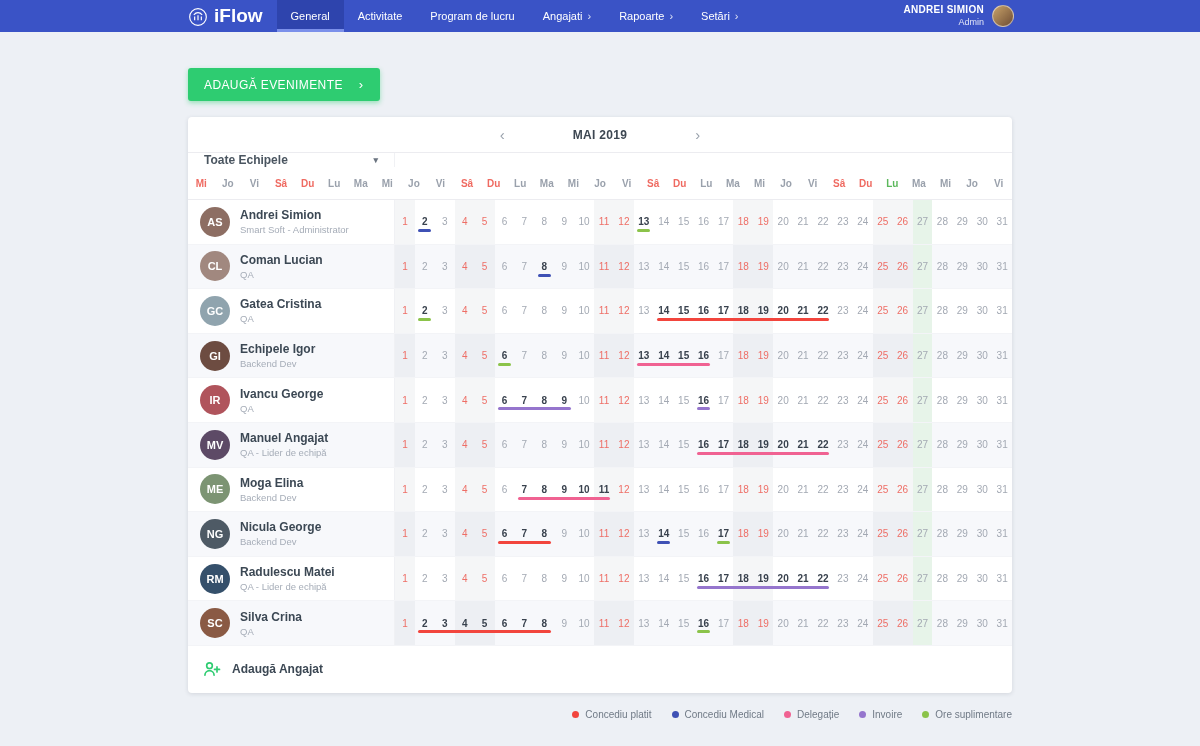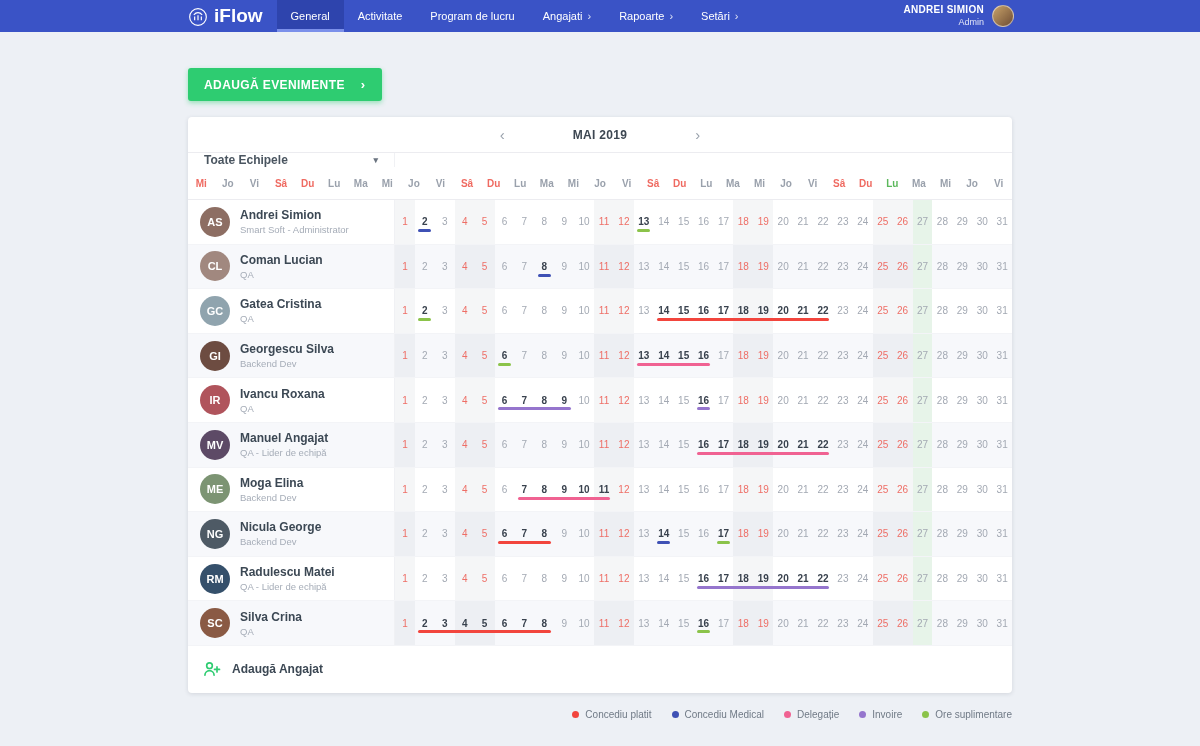--- a/index.html
+++ b/index.html
@@ -19,21 +19,21 @@
   .user { margin-left:auto; margin-right:186px; display:flex; align-items:center; gap:8px; cursor:pointer; }
   .user-text { text-align:right; line-height:1.25; }
   .user-name { font-size:10px; font-weight:bold; letter-spacing:.3px; }
   .user-role { font-size:9px; opacity:.85; }
   .user-avatar { width:22px; height:22px; border-radius:50%; background:linear-gradient(135deg,#c9a36a,#6d4c33); border:1px solid rgba(255,255,255,.5); }
   
   main { padding:36px 188px 0 188px; }
   .add-events {
     display:inline-flex; align-items:center; gap:16px;
     background:#2ecc71; color:#fff; border:none; border-radius:3px;
-    padding:9px 16px; font-size:12px; font-weight:bold; letter-spacing:.4px;
+    padding:9px 16px; font-size:12px; font-weight:normal; letter-spacing:.4px;
     cursor:pointer; font-family:inherit;
     box-shadow:0 2px 5px rgba(46,204,113,.45);
     margin-bottom:16px;
   }
   .add-events .chev { font-size:13px; }
   .card { background:#fff; border-radius:4px; box-shadow:0 1px 4px rgba(50,60,80,.14); }
   .month-bar { height:36px; display:flex; align-items:center; justify-content:center; gap:62px; border-bottom:1px solid #ececf0; }
   .month-nav-btn { background:none; border:none; color:#98a0ab; font-size:15px; cursor:pointer; line-height:1; padding:2px 6px; font-family:inherit; }
   .month-title { font-size:12px; font-weight:bold; color:#3d4752; letter-spacing:.3px; }
   
@@ -354,21 +354,21 @@
             <div class="day-cell">30</div>
             <div class="day-cell">31</div>
             <div class="evbar" style="background: rgb(139, 195, 74); left: 3.80645%; width: 2.06452%;"></div>
             <div class="evbar" style="background: rgb(242, 69, 61); left: 42.5161%; width: 27.871%;"></div>
           </div>
         </div>
         <div class="row emp-row">
           <div class="left-col">
             <div class="avatar" style="background: rgb(109, 76, 65);">GI</div>
             <div>
-              <div class="emp-name">Georgescu Silva</div>
+              <div class="emp-name">Echipele Igor</div>
               <div class="emp-role">Backend Dev</div>
             </div>
           </div>
           <div class="days">
             <div class="day-cell offday">1</div>
             <div class="day-cell">2</div>
             <div class="day-cell">3</div>
             <div class="day-cell offday">4</div>
             <div class="day-cell offday">5</div>
             <div class="day-cell bold">6</div>
@@ -398,21 +398,21 @@
             <div class="day-cell">30</div>
             <div class="day-cell">31</div>
             <div class="evbar" style="background: rgb(139, 195, 74); left: 16.7097%; width: 2.06452%;"></div>
             <div class="evbar" style="background: rgb(240, 98, 146); left: 39.2903%; width: 11.7419%;"></div>
           </div>
         </div>
         <div class="row emp-row">
           <div class="left-col">
             <div class="avatar" style="background: rgb(176, 84, 92);">IR</div>
             <div>
-              <div class="emp-name">Ivancu Roxana</div>
+              <div class="emp-name">Ivancu George</div>
               <div class="emp-role">QA</div>
             </div>
           </div>
           <div class="days">
             <div class="day-cell offday">1</div>
             <div class="day-cell">2</div>
             <div class="day-cell">3</div>
             <div class="day-cell offday">4</div>
             <div class="day-cell offday">5</div>
             <div class="day-cell bold">6</div>

